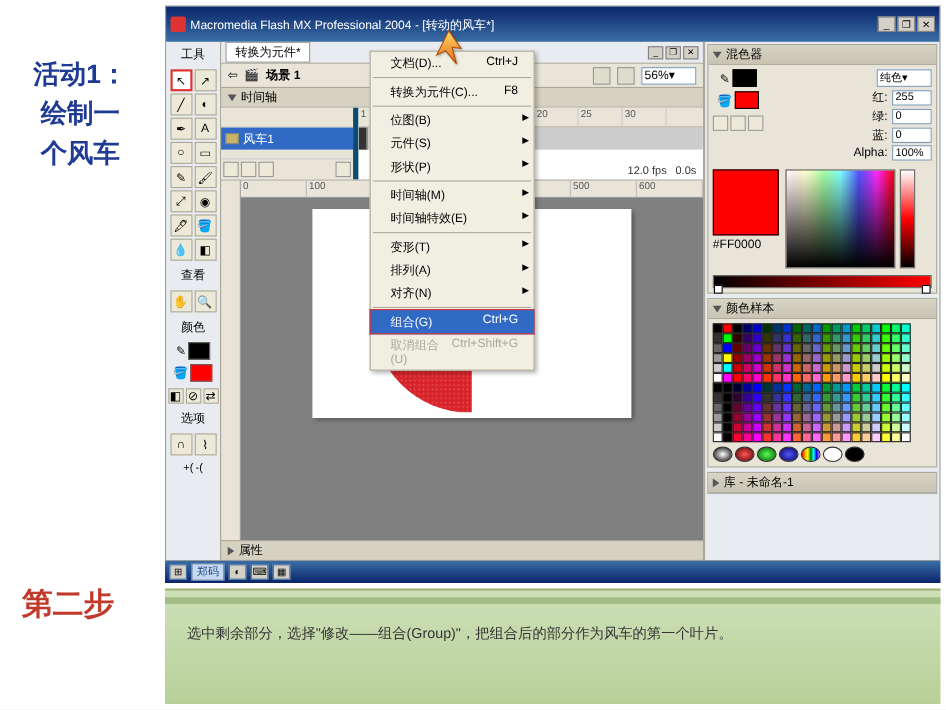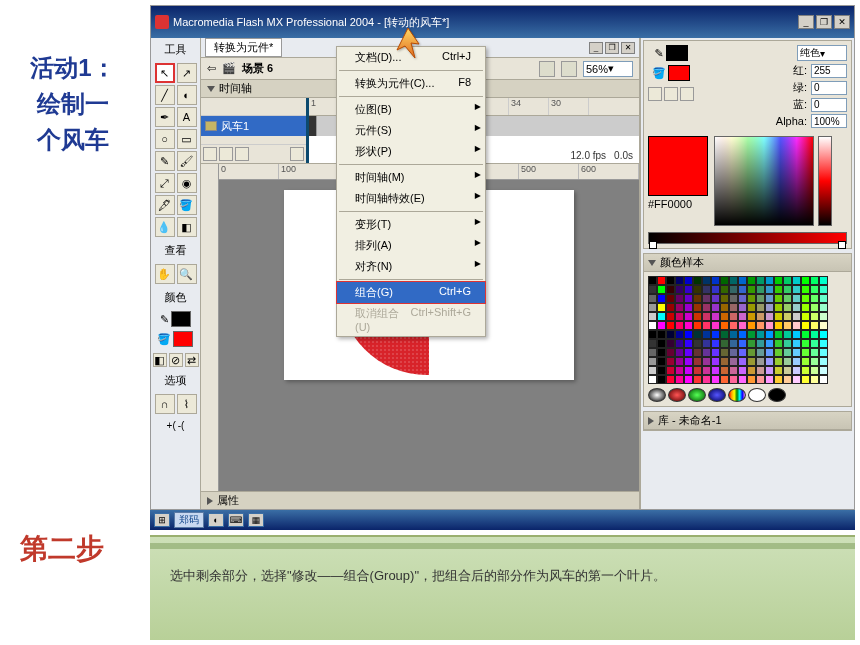--- a/index.html
+++ b/index.html
@@ -37,21 +37,21 @@
 
 .scene-bar { height: 22px; background: #e8e4d8; display: flex; align-items: center; padding: 0 6px; gap: 6px; border-bottom: 1px solid #aca899; }
 .scene-bar .spacer { flex: 1; }
 .scene-bar .si { width: 16px; height: 16px; background: #ddc; border: 1px solid #999; }
 .zoom-box { width: 50px; height: 16px; border: 1px solid #7f9db9; background: #fff; font-size: 11px; padding: 0 2px; display: flex; align-items: center; }
 
 .tl-head { height: 18px; background: #d6d2c2; display: flex; align-items: center; padding: 0 6px; border-bottom: 1px solid #aca899; gap: 4px; }
 .tl-tri { border-left: 4px solid transparent; border-right: 4px solid transparent; border-top: 6px solid #555; }
 
 .timeline { display: flex; border-bottom: 1px solid #aca899; background: #fff; height: 66px; }
-.tl-left { width: 108px; background: #e8e4d8; border-right: 3px solid #0c4a6e; display: flex; flex-direction: column; }
+.tl-left { width: 125px; background: #e8e4d8; border-right: 5px solid #0c4a6e; display: flex; flex-direction: column; }
 .tl-layer-hdr { height: 18px; border-bottom: 1px solid #ccc; }
 .tl-layer { height: 20px; background: #316ac5; color: #fff; display: flex; align-items: center; padding: 0 4px; gap: 4px; font-size: 11px; }
 .tl-layer .licn { width: 12px; height: 10px; background: #c7b565; border: 1px solid #888; }
 .tl-btns { margin-top: auto; display: flex; gap: 2px; padding: 2px; border-top: 1px solid #ccc; }
 .tl-btns .tb { width: 14px; height: 14px; background: #ece9d8; border: 1px solid #999; }
 .tl-right { flex: 1; position: relative; background: #fff; overflow: hidden; }
 .tl-ruler { height: 18px; background: #e8e4d8; border-bottom: 1px solid #aca899; display: flex; font-size: 9px; color: #555; }
 .tl-ruler span { width: 40px; border-right: 1px solid #ccc; text-align: left; padding-left: 2px; }
 .tl-frames { height: 20px; background: #ccc; display: flex; }
 .tl-kf { width: 8px; height: 20px; background: #333; border-right: 1px solid #999; }
@@ -195,21 +195,21 @@
         <div class="doc-tab">转换为元件*</div>
         <div class="dbtns">
           <div class="dbtn">_</div>
           <div class="dbtn">❐</div>
           <div class="dbtn">✕</div>
         </div>
       </div>
       <div class="scene-bar">
         <span>⇦</span>
         <span>🎬</span>
-        <span style="font-weight:bold">场景 6</span>
+        <span style="font-weight:bold">场景 1</span>
         <div class="spacer"></div>
         <div class="si"></div>
         <div class="si"></div>
         <div class="zoom-box"><span>56%</span> ▾</div>
       </div>
       <div class="tl-head">
         <div class="tl-tri"></div>
         <span>时间轴</span>
       </div>
       <div class="timeline">
@@ -226,21 +226,21 @@
             <div class="tb" style="margin-left:auto"></div>
           </div>
         </div>
         <div class="tl-right">
           <div class="tl-ruler">
             <span>1</span>
               <span>5</span>
               <span>10</span>
               <span>15</span>
               <span>20</span>
-              <span>34</span>
+              <span>25</span>
               <span>30</span>
           </div>
           <div class="tl-frames">
               <div class="tl-kf"></div>
             </div>
           <div class="tl-status">
             <span>12.0 fps</span>
             <span>0.0s</span>
           </div>
         </div>
@@ -265,20 +265,24 @@
         </div>
       </div>
       <div class="props-bar">
         <div class="props-tri"></div>
         <span>属性</span>
       </div>
     </div>
 
     <div class="right-col">
       <div class="panel mixer">
+        <div class="panel-hdr">
+            <div class="tl-tri"></div>
+            <span>混色器</span>
+          </div>
         <div class="panel-body">
           <div class="row1">
             <div class="sw-col">
               <div class="pencil-row">
                   <span>✎</span>
                   <div class="sw" style="background:#000"></div>
                 </div>
               <div class="bucket-row">
                   <span>🪣</span>
                   <div class="sw" style="background:#ff0000"></div>

